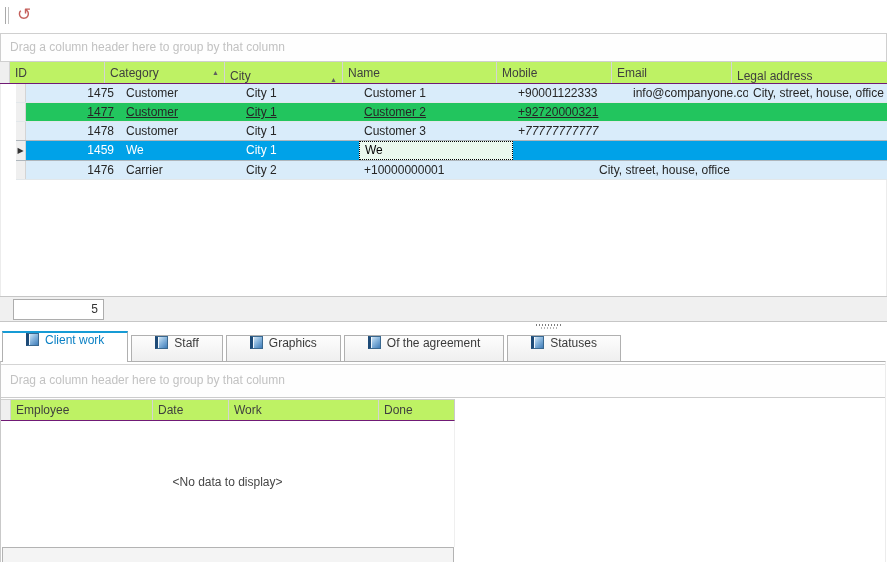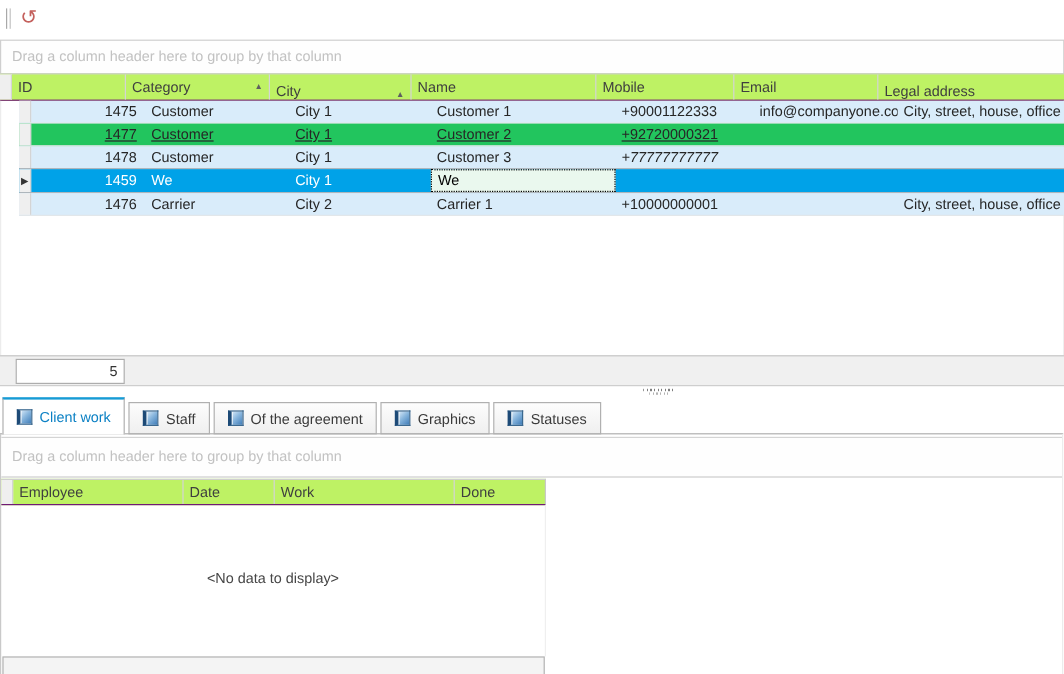--- a/index.html
+++ b/index.html
@@ -64,21 +64,21 @@
   
   .splitter { position:absolute; top:322px; left:0; width:887px; height:9px; background:#fff; }
   .dots1 { position:absolute; left:536px; top:2px; width:25px; height:2px;
            background:repeating-linear-gradient(90deg,#7e7e7e 0 1px,transparent 1px 3px); }
   .dots2 { position:absolute; left:541px; top:5px; width:16px; height:2px;
            background:repeating-linear-gradient(90deg,#b3b3b3 0 1px,transparent 1px 3px); }
 
   
   .tabstrip { position:absolute; top:331px; left:2px; height:31px; display:flex; align-items:flex-end; z-index:5; }
   .tab {
-    display:flex; align-items:center; gap:6px; padding:0 11px; height:27px;
+    display:flex; align-items:flex-start; gap:6px; padding:0 23px; height:27px;
     background:linear-gradient(#fdfdfd,#efefef); border:1px solid #b0b0b0;
     margin-right:3px; color:#3a3a3a; white-space:nowrap;
   }
   .tab.active {
     height:31px; background:#fff; border-top:2px solid #169bd5; border-bottom:none;
     color:#0b80c4; position:relative; z-index:6;
   }
   .book {
     width:13px; height:13px; flex:0 0 13px;
     background:linear-gradient(135deg,#d9eaf8 0%,#8ab7de 45%,#3f7cb8 100%);
@@ -194,21 +194,20 @@
       <div class="cell w-mob"></div>
       <div class="cell w-em"></div>
       <div class="cell w-leg"></div>
     </div>
 
     <div class="row r-blue">
       <div class="ind"></div>
       <div class="cell w-id c-id">1476</div>
       <div class="cell w-cat">Carrier</div>
       <div class="cell w-city">City 2</div>
-      <div class="cell w-name">Carrier 1</div>
       <div class="cell w-mob">+10000000001</div>
       <div class="cell w-em"></div>
       <div class="cell w-leg">City, street, house, office</div>
     </div>
   </div>
 
   <div class="ftr-top">
     <div class="count-box">5</div>
   </div>
 
@@ -221,25 +220,25 @@
     <div class="tab active">
       <span class="book"></span>
       <span>Client work</span>
     </div>
     <div class="tab">
       <span class="book"></span>
       <span>Staff</span>
     </div>
     <div class="tab">
       <span class="book"></span>
+      <span>Graphics</span>
+    </div>
+    <div class="tab">
+      <span class="book"></span>
       <span>Of the agreement</span>
-    </div>
-    <div class="tab">
-      <span class="book"></span>
-      <span>Graphics</span>
     </div>
     <div class="tab">
       <span class="book"></span>
       <span>Statuses</span>
     </div>
   </div>
 
   <div class="content">
     <div class="gp-bottom">Drag a column header here to group by that column</div>
 

